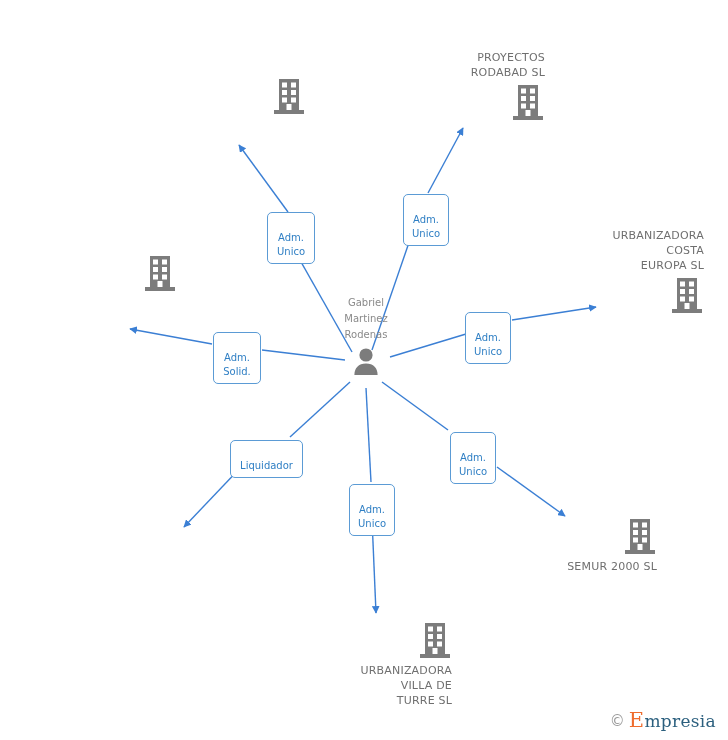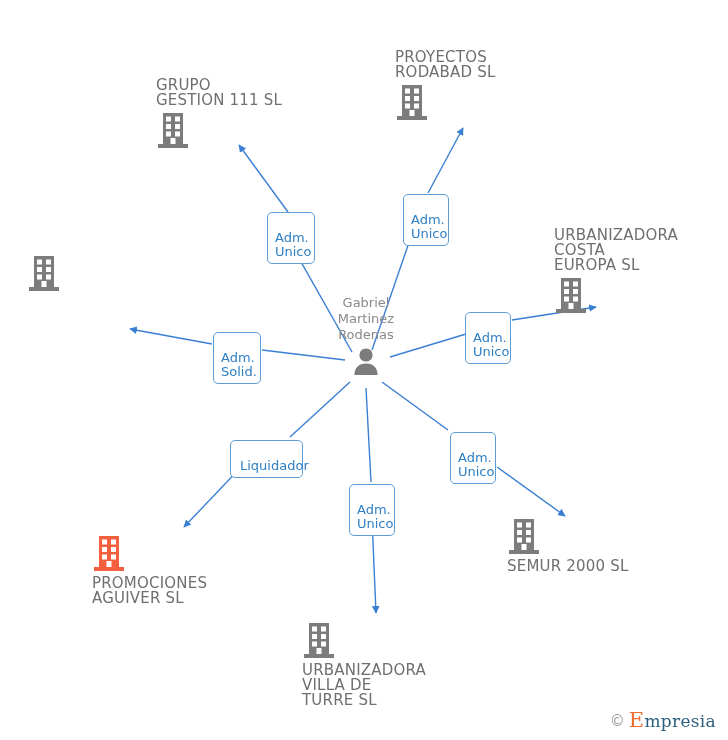--- a/index.html
+++ b/index.html
@@ -24,57 +24,57 @@
     position: absolute;
     left: 0; top: 0;
     width: 728px;
     height: 740px;
   }
   
   .node {
     position: absolute;
     width: 150px;
     margin-left: -75px;
-    text-align: left;
+    text-align: right;
     line-height: 15px;
-    font-size: 15px;
+    font-size: 11px;
     color: #6f6f6f;
     letter-spacing: 0.2px;
   }
   .node .icon-wrap {
     display: block;
     line-height: 0;
   }
   .node .label {
     display: block;
     white-space: pre-line;
   }
   .node.label-above .label { margin-bottom: 4px; }
   .node.label-below .label { margin-top: 3px; }
 
   
   .person {
     position: absolute;
     width: 120px;
     margin-left: -60px;
     text-align: center;
-    font-size: 13px;
+    font-size: 10px;
     color: #8a8a8a;
     line-height: 16px;
   }
   .person .label { display: block; white-space: pre-line; margin-bottom: 3px; }
 
   
   .elabel {
     position: absolute;
     border: 1px solid #5b9bd5;
     background: #ffffff;
     border-radius: 5px;
     color: #2f7fc4;
-    font-size: 13px;
+    font-size: 10px;
     line-height: 14px;
     text-align: center;
     padding: 4px 7px;
     white-space: pre-line;
     box-sizing: border-box;
   }
   .elabel.one-line { padding: 4px 9px; }
 
   
   .watermark {
@@ -132,22 +132,20 @@
 
       <line x1="366" y1="388" x2="371" y2="482" marker-end="none"></line>
       <line x1="372" y1="519" x2="376" y2="613"></line>
 
       <line x1="382" y1="382" x2="448" y2="430" marker-end="none"></line>
       <line x1="497" y1="467" x2="565" y2="516"></line>
     </g>
   </svg>
 
   <div class="node label-above" style="left:231px; top:78px;">
-    <span class="label">GRUPO
-GESTION 111 SL</span>
     <span class="icon-wrap">
       <svg width="34" height="38" viewBox="0 0 34 38" xmlns="http://www.w3.org/2000/svg">
         <rect x="7" y="1" width="20" height="31" fill="#7c7c7c"></rect>
         <rect x="2" y="32" width="30" height="4" fill="#7c7c7c"></rect>
         <rect x="10" y="4.5" width="5" height="5" fill="#ffffff"></rect>
         <rect x="19" y="4.5" width="5" height="5" fill="#ffffff"></rect>
         <rect x="10" y="12" width="5" height="5" fill="#ffffff"></rect>
         <rect x="19" y="12" width="5" height="5" fill="#ffffff"></rect>
         <rect x="10" y="19.5" width="5" height="5" fill="#ffffff"></rect>
         <rect x="19" y="19.5" width="5" height="5" fill="#ffffff"></rect>
@@ -202,37 +200,20 @@
         <rect x="19" y="4.5" width="5" height="5" fill="#ffffff"></rect>
         <rect x="10" y="12" width="5" height="5" fill="#ffffff"></rect>
         <rect x="19" y="12" width="5" height="5" fill="#ffffff"></rect>
         <rect x="10" y="19.5" width="5" height="5" fill="#ffffff"></rect>
         <rect x="19" y="19.5" width="5" height="5" fill="#ffffff"></rect>
         <rect x="14.5" y="26" width="5" height="6" fill="#ffffff"></rect>
       </svg>
     </span>
   </div>
 
-  <div class="node label-below" style="left:167px; top:535px;">
-    <span class="icon-wrap">
-      <svg width="34" height="38" viewBox="0 0 34 38" xmlns="http://www.w3.org/2000/svg">
-        <rect x="7" y="1" width="20" height="31" fill="#f4603e"></rect>
-        <rect x="2" y="32" width="30" height="4" fill="#f4603e"></rect>
-        <rect x="10" y="4.5" width="5" height="5" fill="#ffffff"></rect>
-        <rect x="19" y="4.5" width="5" height="5" fill="#ffffff"></rect>
-        <rect x="10" y="12" width="5" height="5" fill="#ffffff"></rect>
-        <rect x="19" y="12" width="5" height="5" fill="#ffffff"></rect>
-        <rect x="10" y="19.5" width="5" height="5" fill="#ffffff"></rect>
-        <rect x="19" y="19.5" width="5" height="5" fill="#ffffff"></rect>
-        <rect x="14.5" y="26" width="5" height="6" fill="#ffffff"></rect>
-      </svg>
-    </span>
-    <span class="label">PROMOCIONES
-AGUIVER SL</span>
-  </div>
 
   <div class="node label-below" style="left:377px; top:622px;">
     <span class="icon-wrap">
       <svg width="34" height="38" viewBox="0 0 34 38" xmlns="http://www.w3.org/2000/svg">
         <rect x="7" y="1" width="20" height="31" fill="#7c7c7c"></rect>
         <rect x="2" y="32" width="30" height="4" fill="#7c7c7c"></rect>
         <rect x="10" y="4.5" width="5" height="5" fill="#ffffff"></rect>
         <rect x="19" y="4.5" width="5" height="5" fill="#ffffff"></rect>
         <rect x="10" y="12" width="5" height="5" fill="#ffffff"></rect>
         <rect x="19" y="12" width="5" height="5" fill="#ffffff"></rect>

